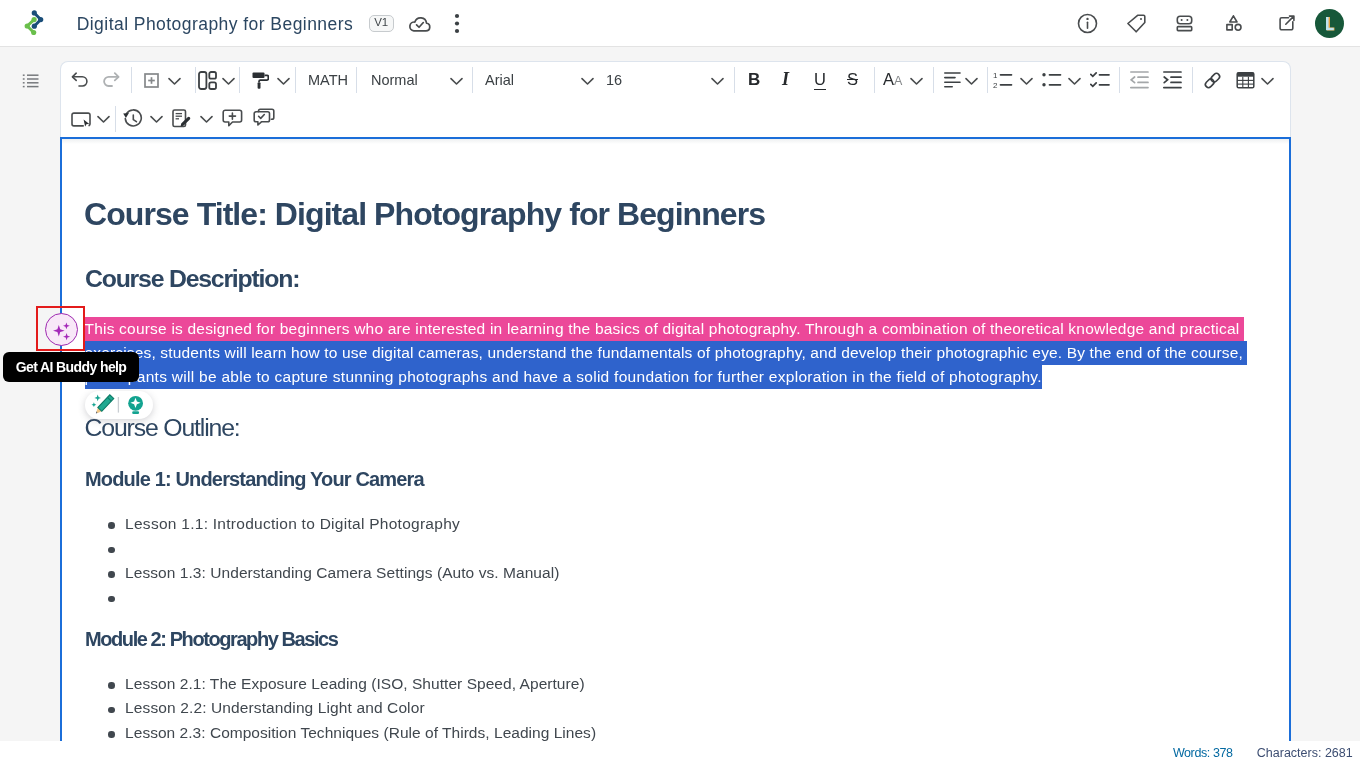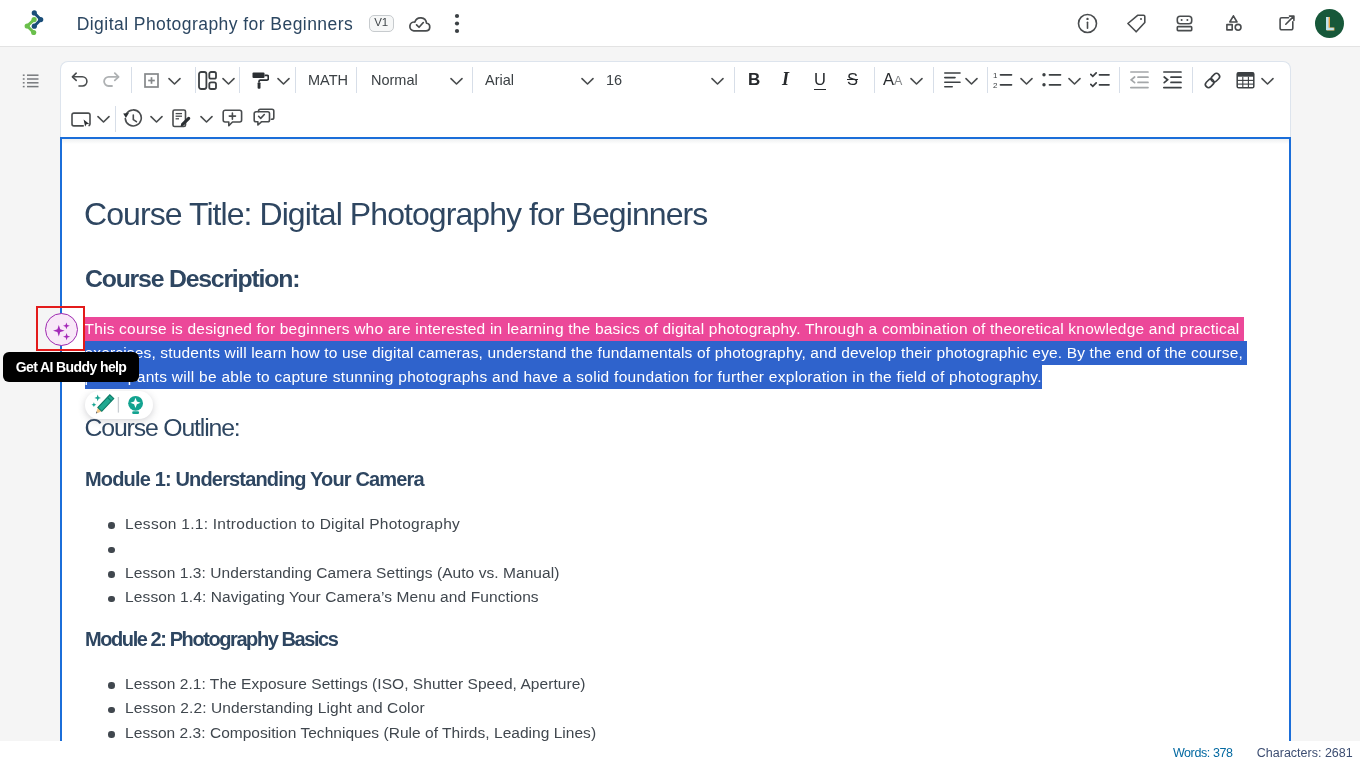--- a/index.html
+++ b/index.html
@@ -281,46 +281,45 @@
 </svg>
 <svg class="abs" style="left:253px;top:108px" width="22" height="21" viewBox="0 0 22 21">
   <path class="ic" stroke-width="1.6" d="M5.5 3.6 V3 a1.8 1.8 0 0 1 1.8 -1.8 H19 a1.8 1.8 0 0 1 1.8 1.8 V9.5 a1.8 1.8 0 0 1 -1.8 1.8 h-0.7"></path>
   <path class="ic" stroke-width="1.7" d="M3 3.8 H14.7 a1.8 1.8 0 0 1 1.8 1.8 V12 a1.8 1.8 0 0 1 -1.8 1.8 H8.4 L4.9 17 V13.8 H3 A1.8 1.8 0 0 1 1.2 12 V5.6 A1.8 1.8 0 0 1 3 3.8 Z"></path>
   <path class="ic" stroke-width="1.6" d="M5.6 8.3 l2.1 2.1 3.6 -3.9"></path>
 </svg>
 
 <div class="abs" style="left:60px;top:137px;width:1231px;height:604px;background:#fff;border:2px solid #1b6ed9;border-bottom:none"></div>
 <div class="abs" style="left:62px;top:139px;width:1227px;height:5px;background:linear-gradient(#eef0f1,#fff)"></div>
 
-<div class="abs" style="left:84px;top:198.1px;font-size:32px;line-height:32px;font-weight:normal;color:#2e4661;letter-spacing:-0.93px">Course Title: Digital Photography for Beginners</div>
+<div class="abs" style="left:84px;top:198.1px;font-size:32px;line-height:32px;font-weight:bold;color:#2e4661;letter-spacing:-0.93px">Course Title: Digital Photography for Beginners</div>
 <div class="abs" style="left:85px;top:266.7px;font-size:24.8px;line-height:24.8px;font-weight:bold;color:#2e4661;letter-spacing:-1.2px">Course Description:</div>
 
 <div class="abs" style="left:84.5px;top:316.9px;font-size:15.5px;line-height:24px;color:#fff;white-space:nowrap">
 <span style="background:#ec4899;display:inline-block;height:24px;letter-spacing:0.205px">This course is designed for beginners who are interested in learning the basics of digital photography. Through a combination of theoretical knowledge and practical&nbsp;</span><br>
 <span style="background:#2f63cc;display:inline-block;height:24px;letter-spacing:0.157px">exercises, students will learn how to use digital cameras, understand the fundamentals of photography, and develop their photographic eye. By the end of the course,&nbsp;</span><br>
 <span style="background:#2f63cc;display:inline-block;height:24px;letter-spacing:0.283px">participants will be able to capture stunning photographs and have a solid foundation for further exploration in the field of photography.</span>
 </div>
 
 <div class="abs" style="left:84.5px;top:415.6px;font-size:24.8px;line-height:24.8px;font-weight:normal;color:#2e4661;letter-spacing:-1.15px">Course Outline:</div>
 <div class="abs" style="left:85px;top:469px;font-size:20px;line-height:20px;font-weight:bold;color:#2e4661;letter-spacing:-0.84px">Module 1: Understanding Your Camera</div>
 
 <div class="abs" style="left:125.1px;top:511.6px;font-size:15.5px;line-height:24.5px;color:#40474e">
 <span style="letter-spacing:0.27px">Lesson 1.1: Introduction to Digital Photography</span><br>
 <br>
 <span style="letter-spacing:0.06px">Lesson 1.3: Understanding Camera Settings (Auto vs. Manual)</span><br>
-<span style="letter-spacing:0.10px">Lesson 1.4: Navigating Your Camera’s Menu and Functions</span>
 </div>
 <div class="abs" style="left:108px;top:522px;width:6.5px;height:6.5px;border-radius:50%;background:#40474e"></div>
 <div class="abs" style="left:108px;top:546.5px;width:6.5px;height:6.5px;border-radius:50%;background:#40474e"></div>
 <div class="abs" style="left:108px;top:571px;width:6.5px;height:6.5px;border-radius:50%;background:#40474e"></div>
 <div class="abs" style="left:108px;top:595.5px;width:6.5px;height:6.5px;border-radius:50%;background:#40474e"></div>
 
 <div class="abs" style="left:85px;top:629.4px;font-size:20px;line-height:20px;font-weight:bold;color:#2e4661;letter-spacing:-1.42px">Module 2: Photography Basics</div>
 <div class="abs" style="left:125.1px;top:671.6px;font-size:15.5px;line-height:24.5px;color:#40474e">
-<span style="letter-spacing:0.05px">Lesson 2.1: The Exposure Settings (ISO, Shutter Speed, Aperture)</span><br>
+<span style="letter-spacing:0.05px">Lesson 2.1: The Exposure Leading (ISO, Shutter Speed, Aperture)</span><br>
 <span style="letter-spacing:0.12px">Lesson 2.2: Understanding Light and Color</span><br>
 <span style="letter-spacing:0.03px">Lesson 2.3: Composition Techniques (Rule of Thirds, Leading Lines)</span>
 </div>
 <div class="abs" style="left:108px;top:682px;width:6.5px;height:6.5px;border-radius:50%;background:#40474e"></div>
 <div class="abs" style="left:108px;top:706.5px;width:6.5px;height:6.5px;border-radius:50%;background:#40474e"></div>
 <div class="abs" style="left:108px;top:731px;width:6.5px;height:6.5px;border-radius:50%;background:#40474e"></div>
 
 <div class="abs" style="left:44.5px;top:313px;width:33px;height:33px;border-radius:50%;background:#f8e8f8;border:1.8px solid #9f2bb0"></div>
 <svg class="abs" style="left:44.5px;top:313px" width="33" height="33" viewBox="0 0 33 33">
   <path d="M13.8 11.9 L15.2 16.3 L19.6 17.7 L15.2 19.1 L13.8 23.5 L12.4 19.1 L8 17.7 L12.4 16.3 Z" fill="#a428b9"></path>

